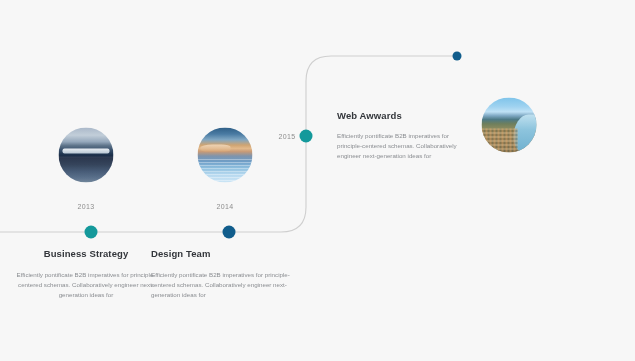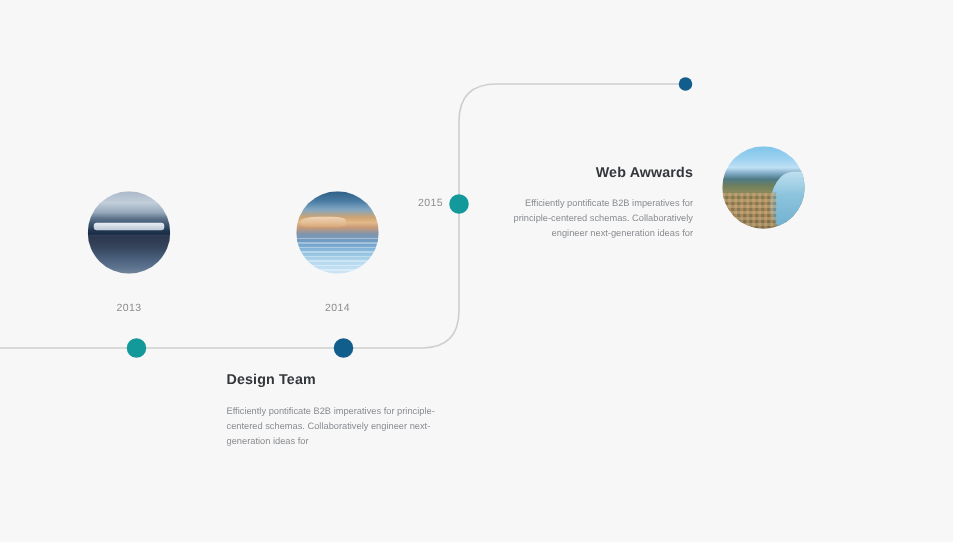--- a/index.html
+++ b/index.html
@@ -224,21 +224,21 @@
   }
   .block-2014 {
     left: 151px;
     top: 248px;
     width: 148px;
   }
   .block-2015 {
     left: 337px;
     top: 110px;
     width: 125px;
-    text-align: right;
+    text-align: left;
   }
   .block-2015 .entry-title { margin-bottom: 10px; }
 </style>
 </head>
 <body>
 
 <div id="timeline-root">
 
   <svg id="connector-svg" viewBox="0 0 635 361" width="635" height="361">
     <path d="M 0 232 L 281 232 Q 306 232 306 207 L 306 81 Q 306 56 331 56 L 457 56" fill="none" stroke="#cfcfcf" stroke-width="1.1" stroke-linecap="round"></path>
@@ -258,20 +258,24 @@
 
   <div class="year-label year-2013">2013</div>
   <div class="year-label year-2014">2014</div>
   <div class="year-label year-2015">2015</div>
 
   <div class="node-dot dot-2013"></div>
   <div class="node-dot dot-2014"></div>
   <div class="node-dot dot-2015"></div>
   <div class="node-dot dot-end"></div>
 
+  <div class="entry-block block-2013">
+    <h3 class="entry-title">Business Strategy</h3>
+    <p class="entry-body">Efficiently pontificate B2B imperatives for principle-centered schemas. Collaboratively engineer next-generation ideas for</p>
+  </div>
 
   <div class="entry-block block-2014">
     <h3 class="entry-title">Design Team</h3>
     <p class="entry-body">Efficiently pontificate B2B imperatives for principle-centered schemas. Collaboratively engineer next-generation ideas for</p>
   </div>
 
   <div class="entry-block block-2015">
     <h3 class="entry-title">Web Awwards</h3>
     <p class="entry-body">Efficiently pontificate B2B imperatives for principle-centered schemas. Collaboratively engineer next-generation ideas for</p>
   </div>

